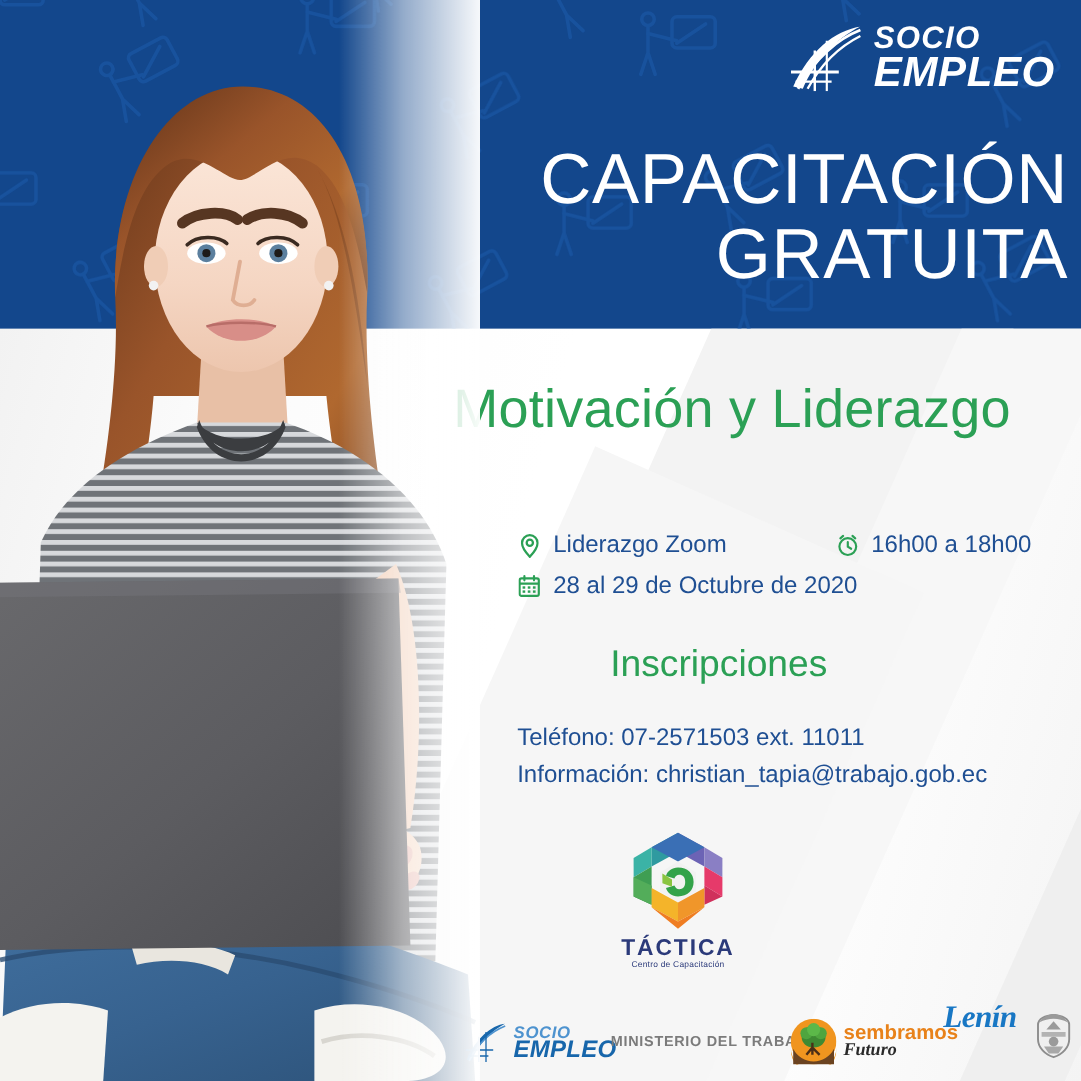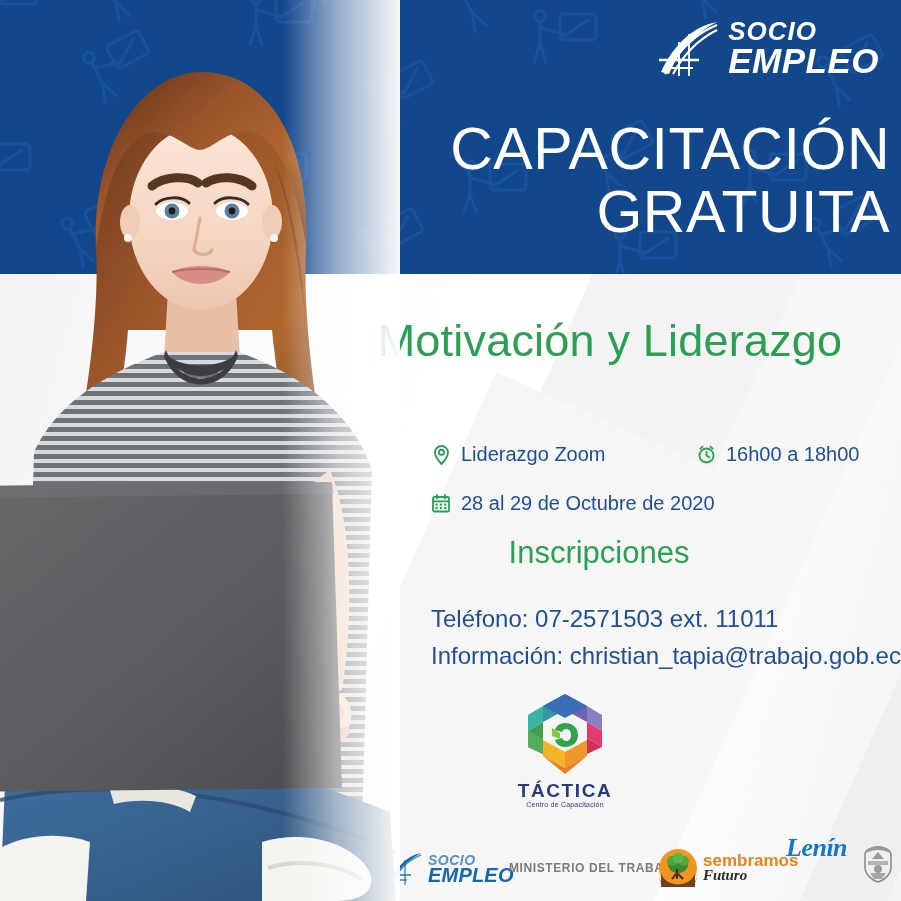--- a/index.html
+++ b/index.html
@@ -66,21 +66,21 @@
   .ditem .ico{width:20px;height:22px;display:flex;align-items:center;justify-content:center;flex:0 0 20px;}
   .ditem .dtxt{white-space:nowrap;}
   .d-place{width:265px;}
   .d-time{}
 
   
   .insc-title{
     position:absolute;left:319px;top:535px;width:560px;z-index:20;
     text-align:center;color:#2ba055;font-size:31px;font-weight:400;
   }
-  .contact{position:absolute;left:431px;top:600px;width:470px;z-index:20;color:#1f4f93;font-size:24px;line-height:1.55;}
+  .contact{position:absolute;left:431px;top:600px;width:470px;z-index:20;color:#1f4f93;font-size:20px;line-height:1.55;}
 
   
   .tactica{position:absolute;left:505px;top:690px;width:120px;z-index:20;text-align:center;}
   .tactica svg{display:block;margin:0 auto;}
   .tactica .tname{color:#2b3a7a;font-size:19px;font-weight:bold;letter-spacing:1.6px;margin-top:2px;}
   .tactica .tsub{color:#2b3a7a;font-size:7px;letter-spacing:0.2px;margin-top:-1px;}
 
   
   .footer{position:absolute;left:0;bottom:0;width:901px;height:66px;z-index:30;display:flex;align-items:center;}
   .f-socio{position:absolute;left:388px;bottom:16px;display:flex;align-items:center;gap:6px;}
@@ -277,21 +277,21 @@
         <span class="ico">
           <svg width="19" height="19" viewBox="0 0 19 19">
             <circle cx="9.5" cy="10.5" r="7" fill="none" stroke="#2ba055" stroke-width="1.8"></circle>
             <path d="M9.5 6.8 L9.5 10.6 L12.3 12.3" fill="none" stroke="#2ba055" stroke-width="1.8" stroke-linecap="round"></path>
             <path d="M3.3 3.6 L5.6 1.6 M15.7 3.6 L13.4 1.6" stroke="#2ba055" stroke-width="1.8" stroke-linecap="round"></path>
           </svg>
         </span>
         <span class="dtxt">16h00 a 18h00</span>
       </div>
     </div>
-    <div class="drow" style="margin-top:20px;">
+    <div class="drow" style="margin-top:5px;">
       <div class="ditem">
         <span class="ico">
           <svg width="18" height="19" viewBox="0 0 18 19">
             <rect x="1" y="3" width="16" height="14.5" rx="1.6" fill="none" stroke="#2ba055" stroke-width="1.8"></rect>
             <path d="M1 7.4 L17 7.4" stroke="#2ba055" stroke-width="1.8"></path>
             <path d="M5 1 L5 4.6 M13 1 L13 4.6" stroke="#2ba055" stroke-width="1.8" stroke-linecap="round"></path>
             <g fill="#2ba055">
               <rect x="3.5" y="9.6" width="2.2" height="2"></rect>
                 <rect x="7.8" y="9.6" width="2.2" height="2"></rect>
               <rect x="12.1" y="9.6" width="2.2" height="2"></rect>

